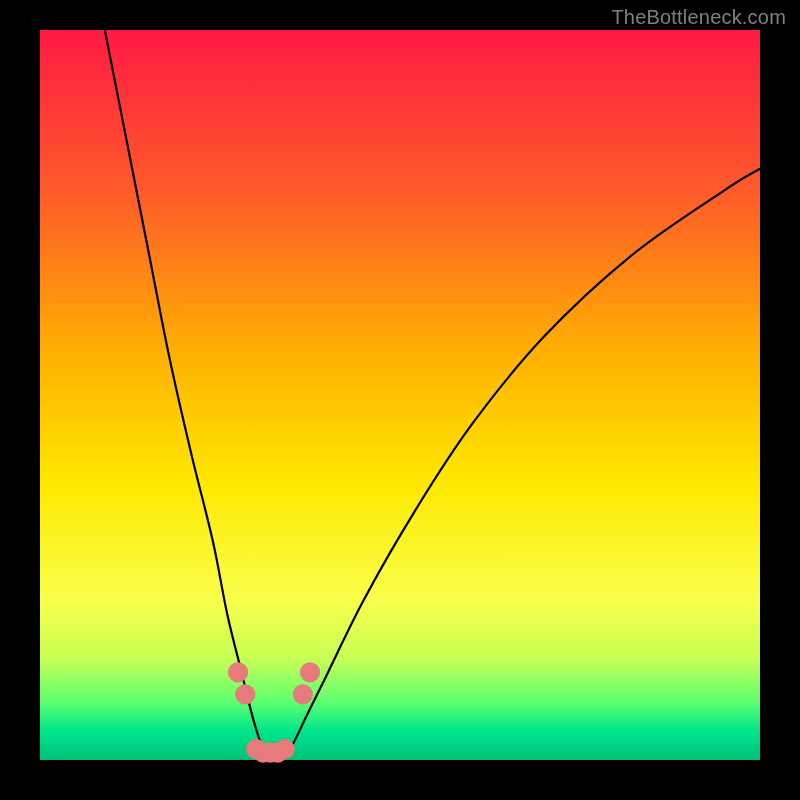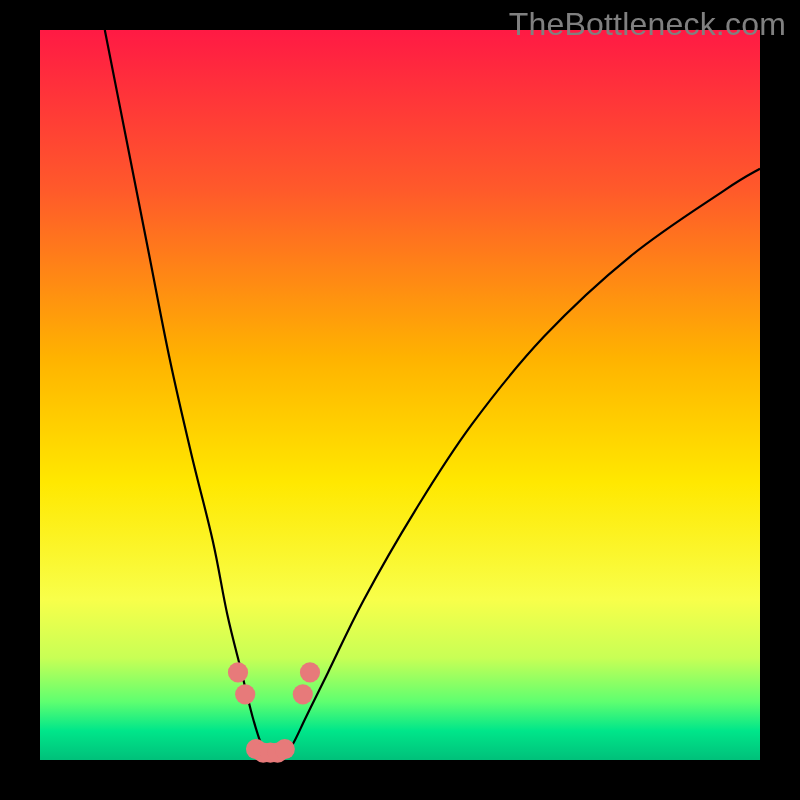--- a/index.html
+++ b/index.html
@@ -13,21 +13,21 @@
   .container {
     position: relative;
     width: 800px;
     height: 800px;
   }
   .watermark {
     position: absolute;
     top: 6px;
     right: 14px;
     font-family: Arial, Helvetica, sans-serif;
-    font-size: 32px;
+    font-size: 20px;
     color: #808080;
     z-index: 10;
     letter-spacing: 0.2px;
   }
   svg {
     display: block;
   }
 </style>
 </head>
 <body>

